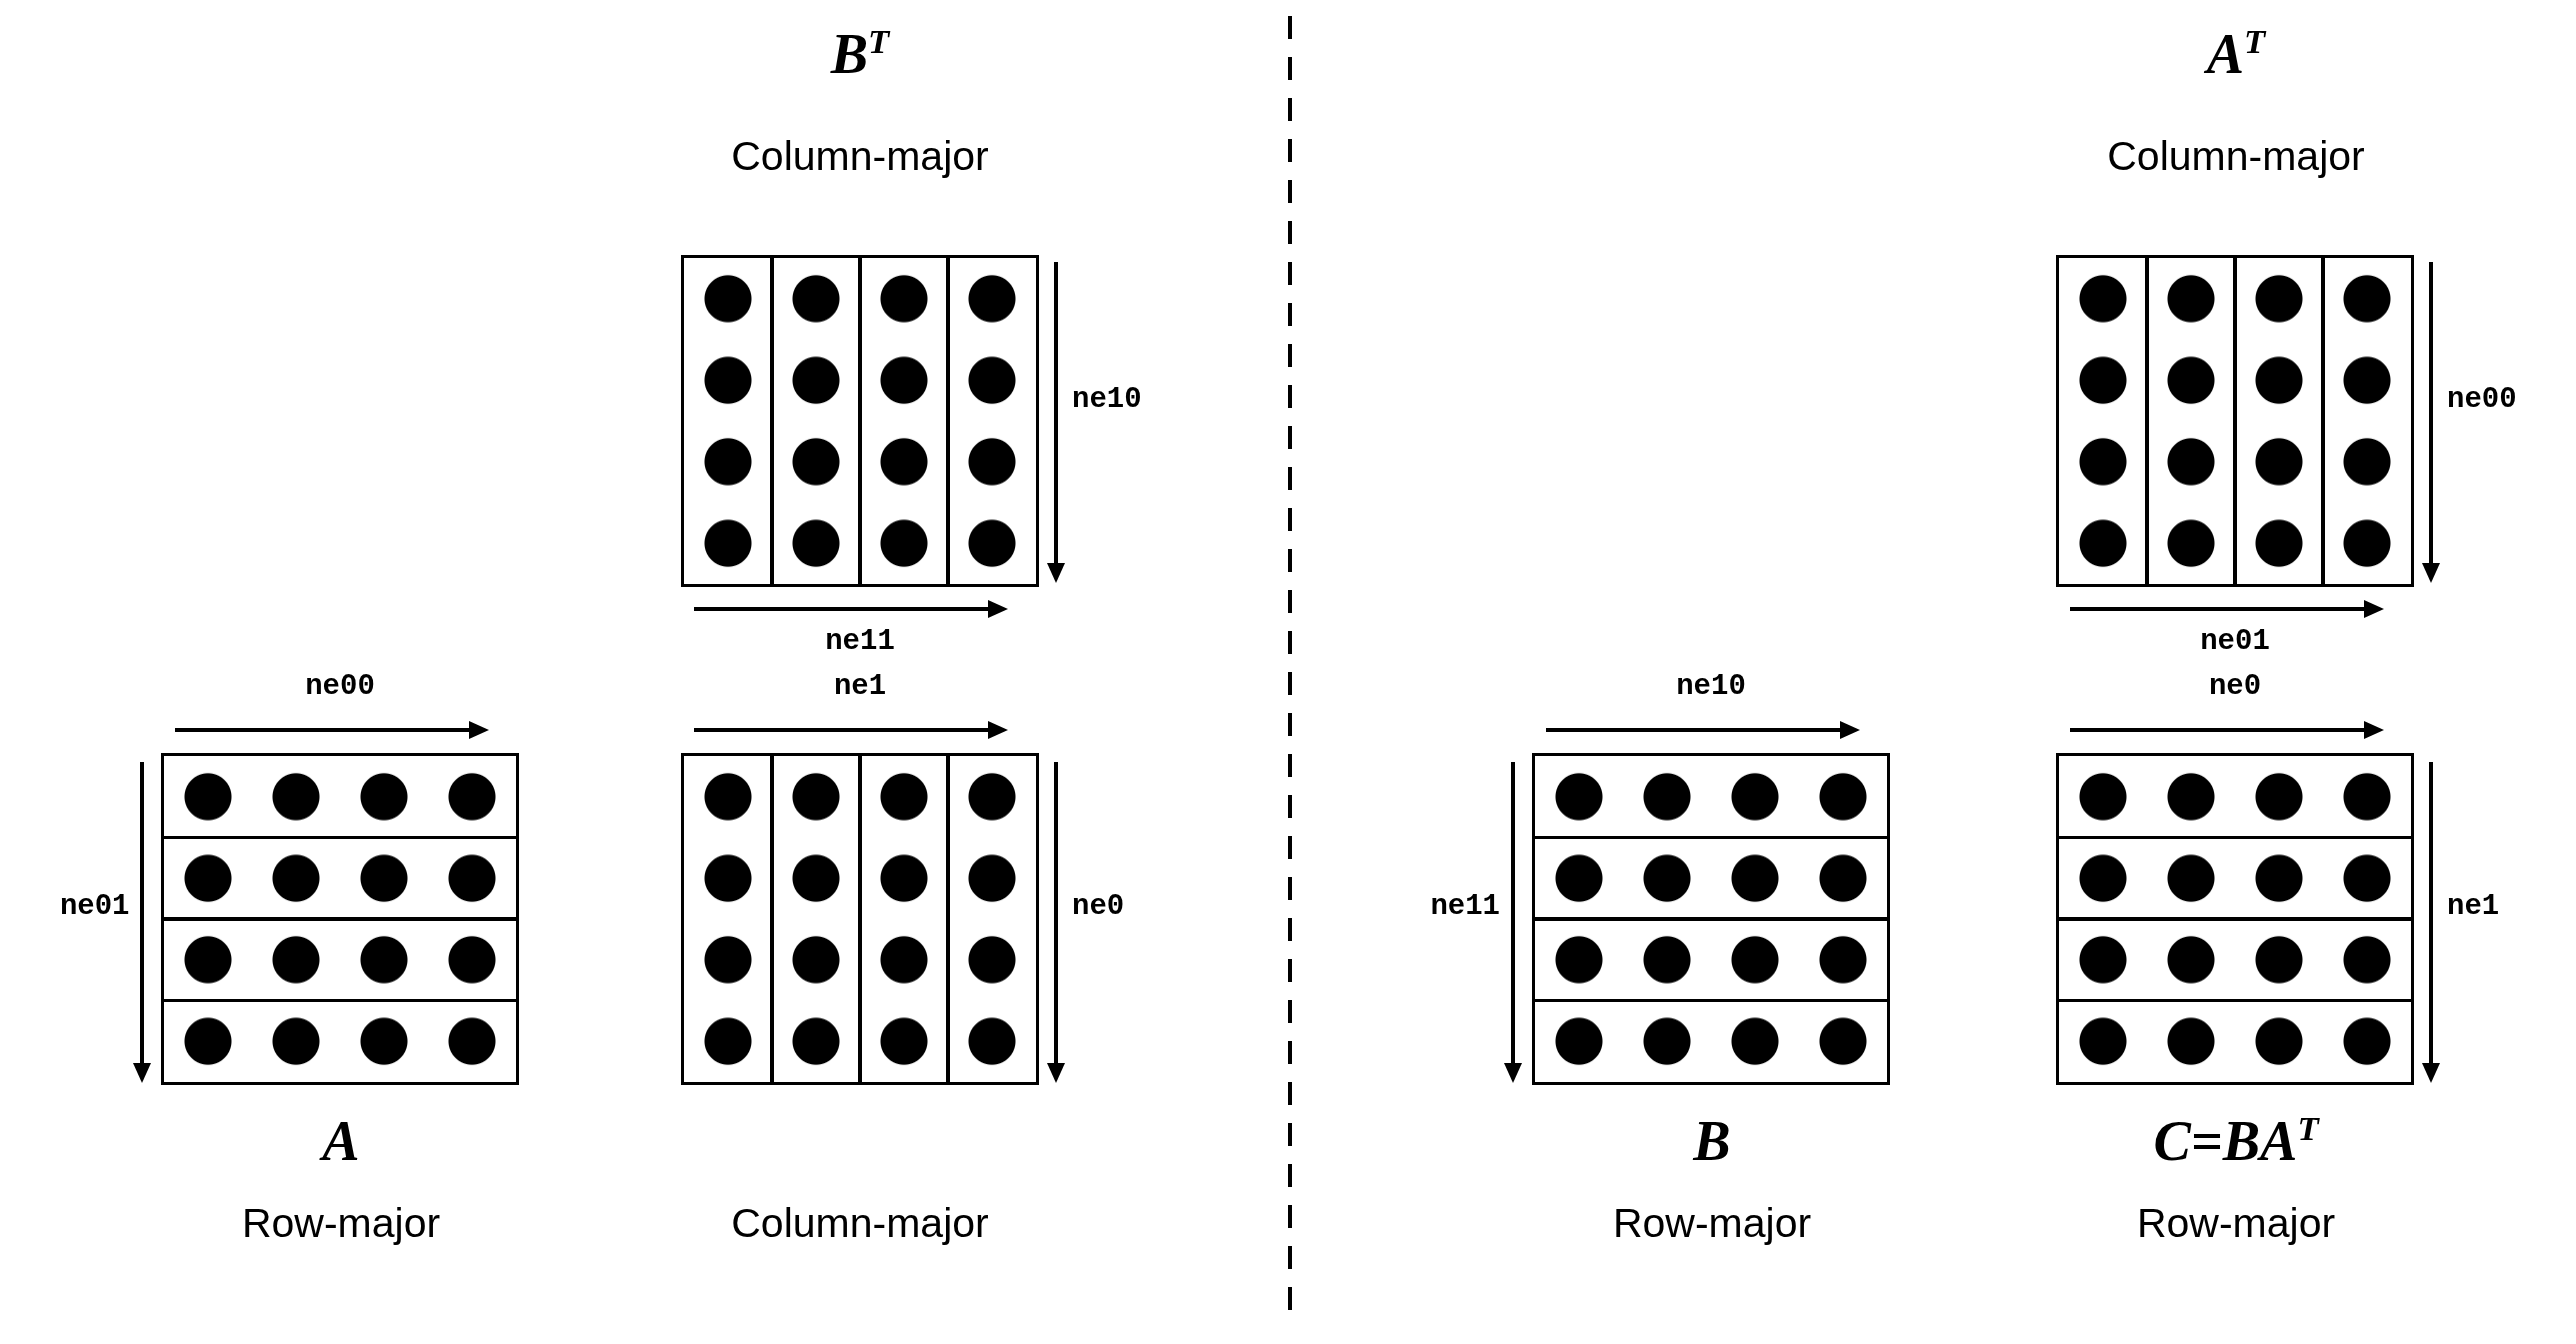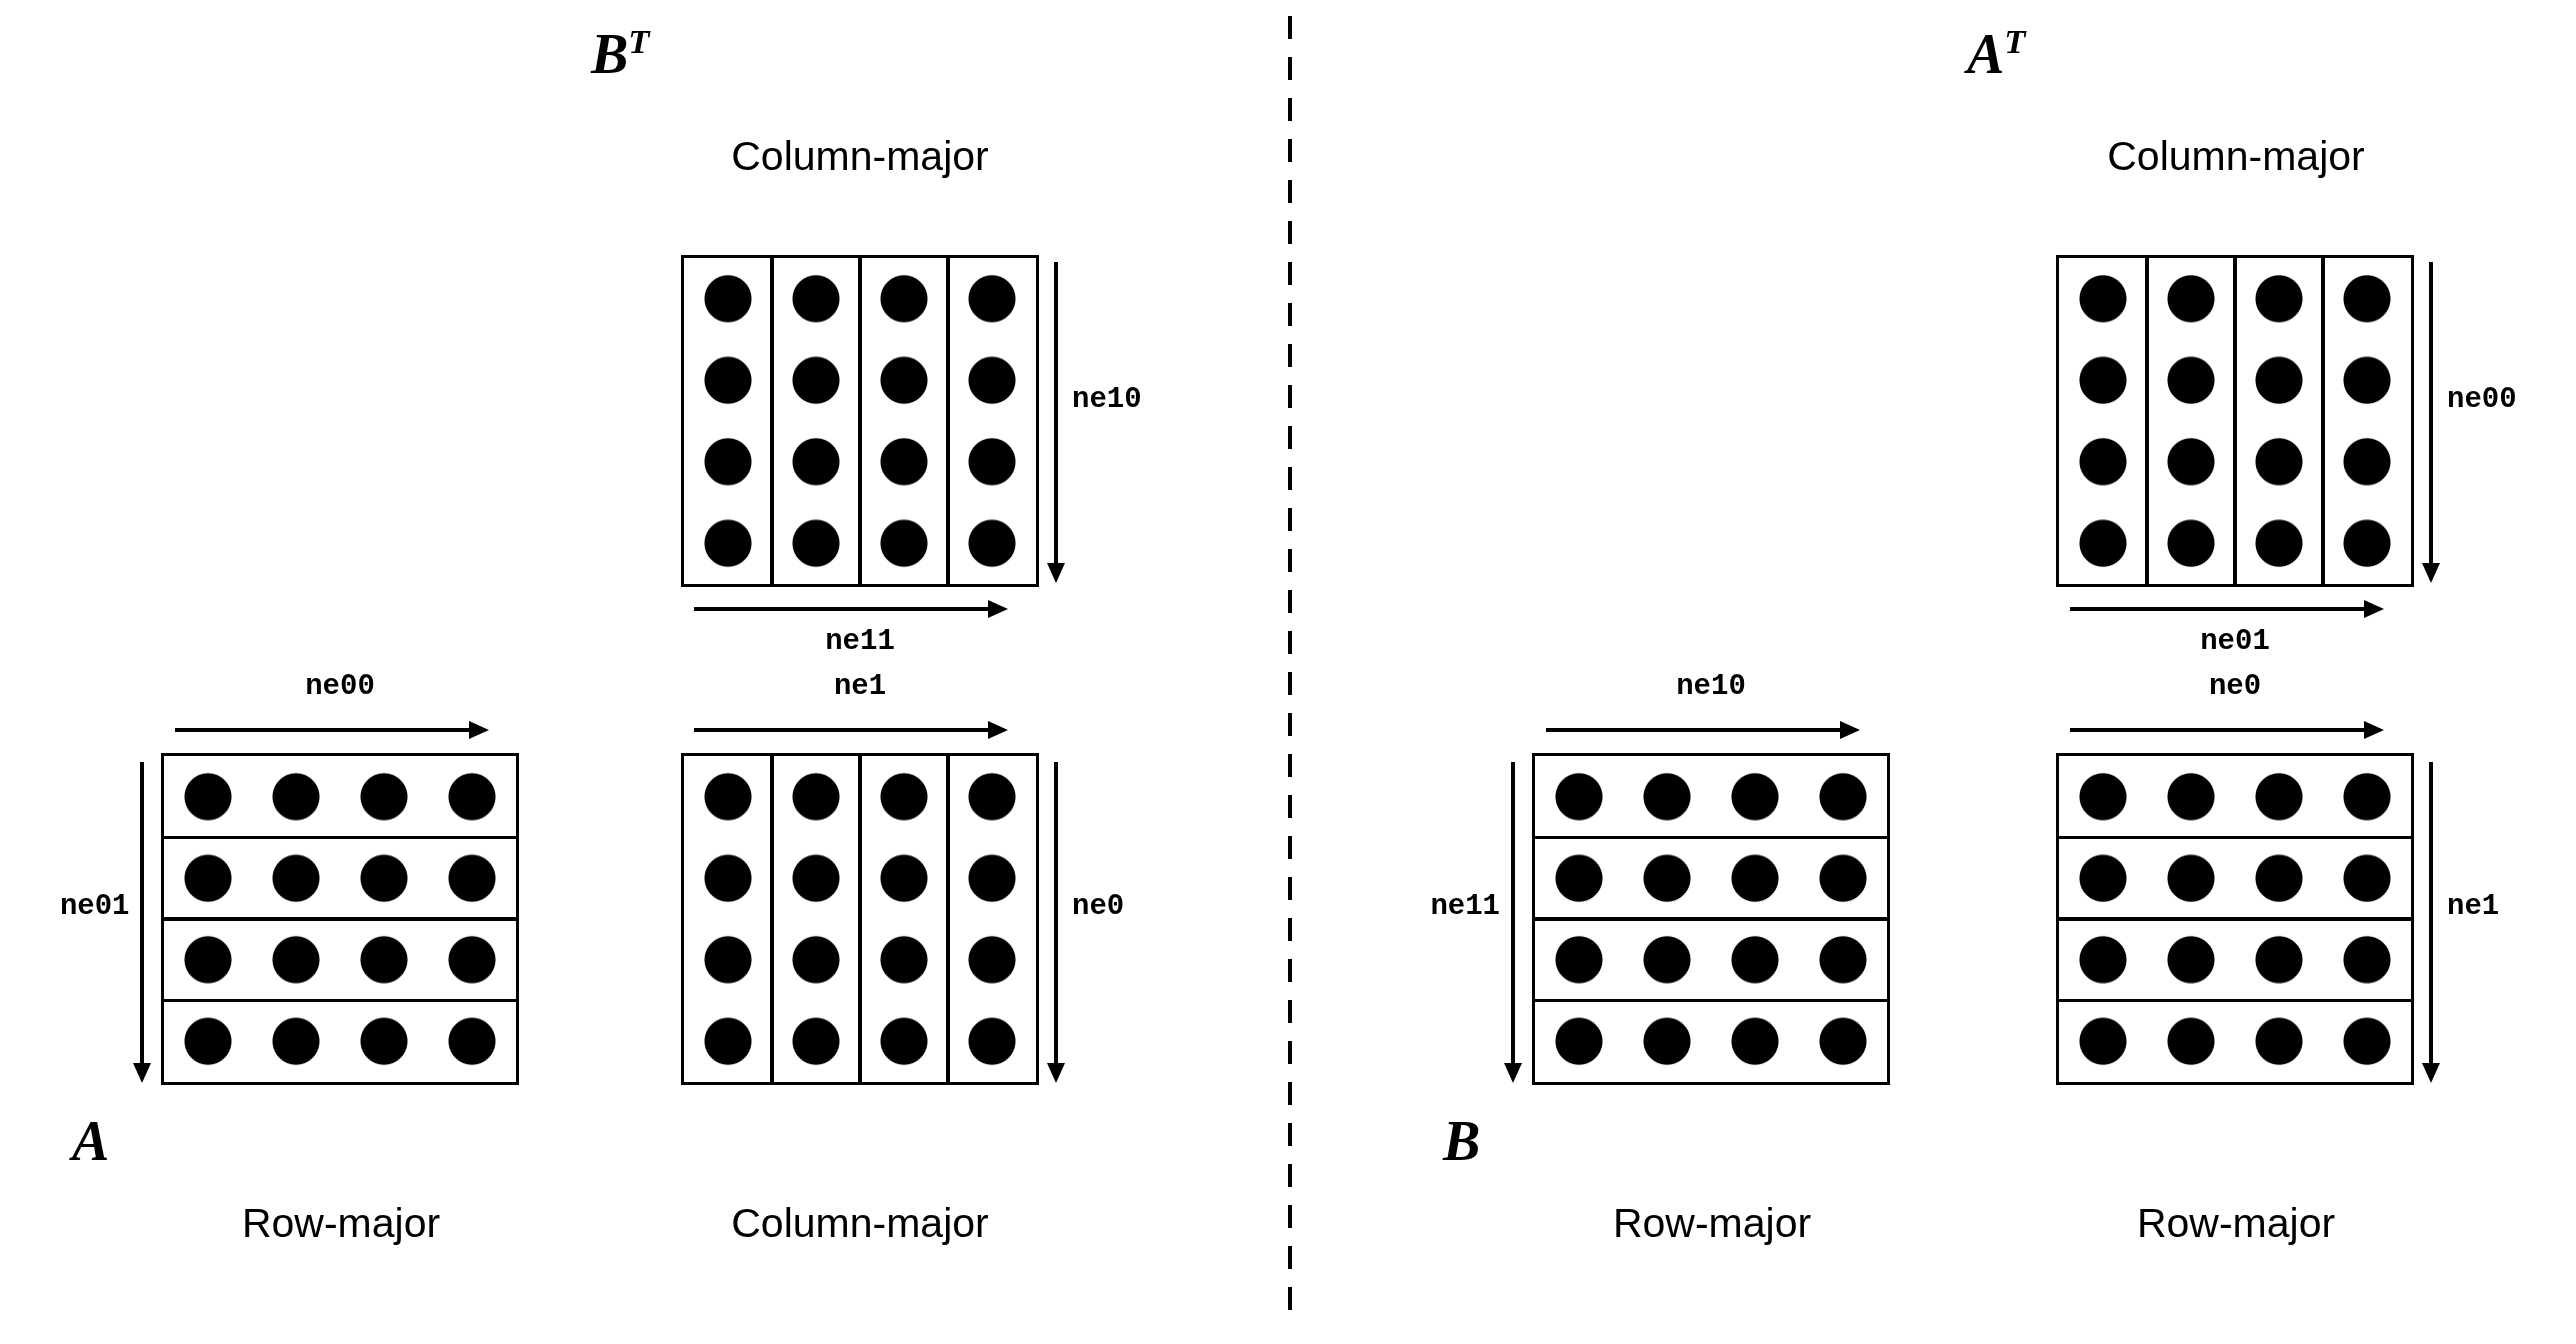--- a/index.html
+++ b/index.html
@@ -5,21 +5,21 @@
   html, body { margin:0; padding:0; background:#ffffff; }
   #canvas {
     position:relative; width:2576px; height:1344px; background:#ffffff;
     color:#000; font-family:"Liberation Sans", sans-serif; overflow:hidden;
   }
 
   
   .math-title {
     position:absolute; font-family:"Liberation Serif", serif;
     font-style:italic; font-weight:bold; font-size:56px;
-    line-height:1.15; white-space:nowrap;
+    text-align:center; line-height:1.15; white-space:nowrap;
   }
   .math-title sup { font-size:0.62em; }
   .layout-label {
     position:absolute; font-size:41px; font-weight:400;
     text-align:center; line-height:1.1; white-space:nowrap;
   }
   .ne-label {
     position:absolute; font-size:29px; font-weight:700; line-height:1.06;
     white-space:nowrap;
     font-family:Liberation Mono, monospace;
@@ -175,16 +175,17 @@
 
   <div class="ne-label c-hlabel">ne0</div>
   <div class="arrow-right c-harrow"></div>
   <div class="mbox c-box">
     <i class="h h1"></i>
     <i class="h h2"></i>
     <i class="h h3"></i>
   </div>
   <div class="arrow-down c-varrow"></div>
   <div class="ne-label c-vlabel">ne1</div>
+  <div class="math-title c-title"><span>C</span><span>=</span><span>BA</span><sup>T</sup></div>
   <div class="layout-label c-layout">Row-major</div>
 
 </div>
 
 
 </body></html>

